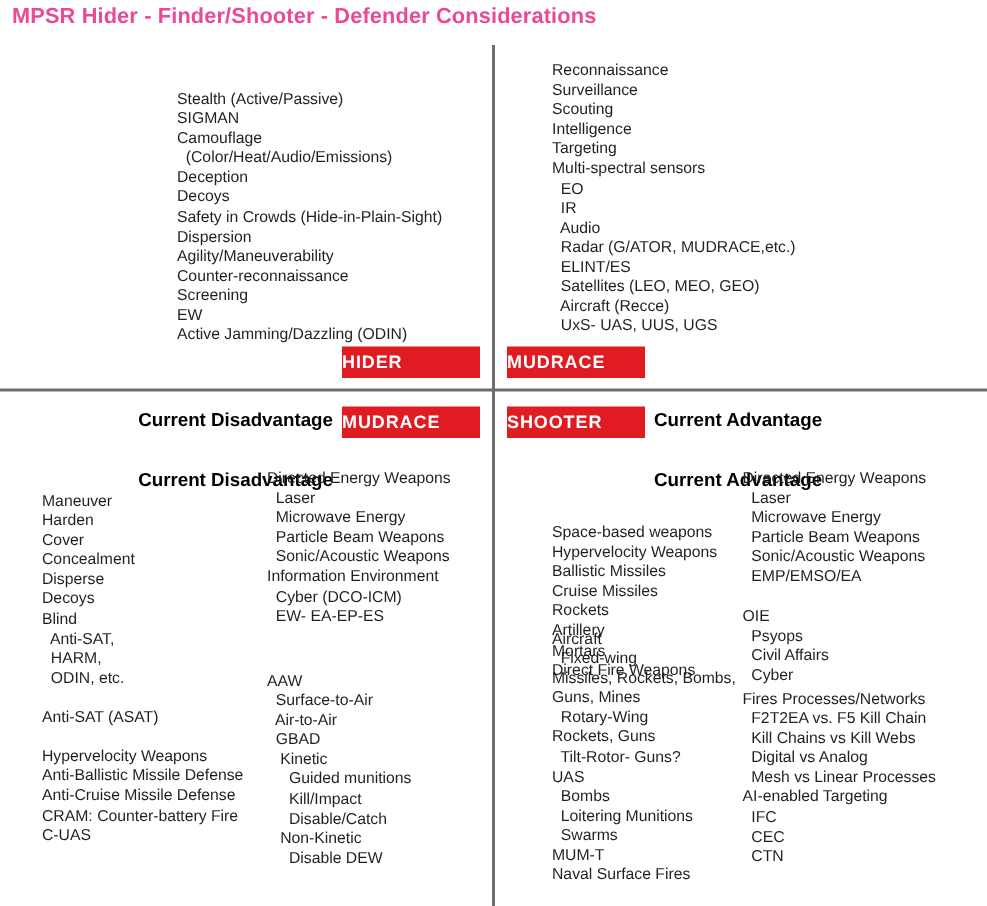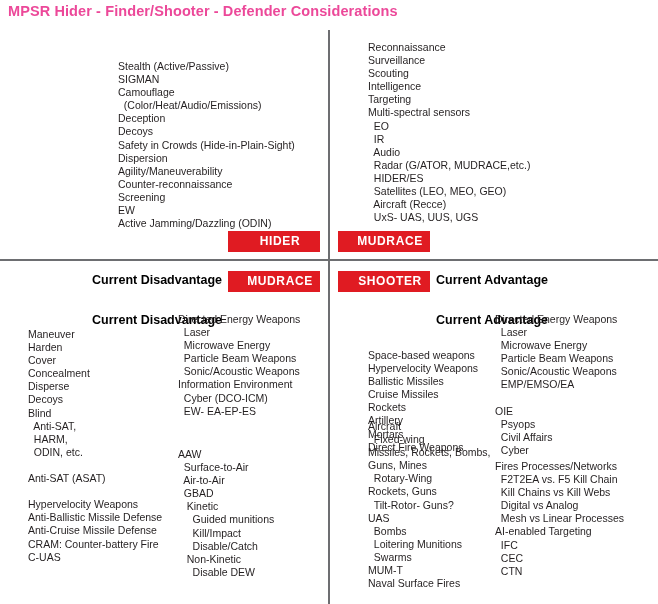--- a/index.html
+++ b/index.html
@@ -55,22 +55,22 @@
     color: #000000;
     white-space: nowrap;
     margin-top: 40px;
   }
   .chip {
     background: #e01b22;
     color: #ffffff;
     font-size: 12px;
     font-weight: bold;
     letter-spacing: 0.6px;
-    text-align: center;
-    padding: 3px 0 4px 12px;
+    text-align: left;
+    padding: 3px 0 4px 0;
     width: 92px;
     box-sizing: border-box;
   }
   .chip-hider   { position: absolute; left: 228px; top: 231px; }
   .chip-finder  { position: absolute; left: 338px; top: 231px; }
   .chip-defender{ position: absolute; left: 228px; top: 271px; }
   .chip-shooter { position: absolute; left: 338px; top: 271px; }
 
   .lbl-hider-dis   { position: absolute; left: 0px;   top: 233px; width: 222px; text-align: right; }
   .lbl-finder-adv  { position: absolute; left: 436px; top: 233px; }
@@ -116,21 +116,21 @@
 <div class="col" id="finder-list">Reconnaissance
 Surveillance
 Scouting
 Intelligence
 Targeting
 Multi-spectral sensors
   EO
   IR
   Audio
   Radar (G/ATOR, MUDRACE,etc.)
-  HIDER/ES
+  ELINT/ES
   Satellites (LEO, MEO, GEO)
   Aircraft (Recce)
   UxS- UAS, UUS, UGS</div>
 
 <div class="banner-label lbl-hider-dis">Current Disadvantage</div>
 <div class="chip chip-hider">HIDER</div>
 <div class="chip chip-finder">MUDRACE</div>
 <div class="banner-label lbl-finder-adv">Current Advantage</div>
 
 <div class="banner-label lbl-def-dis">Current Disadvantage</div>

